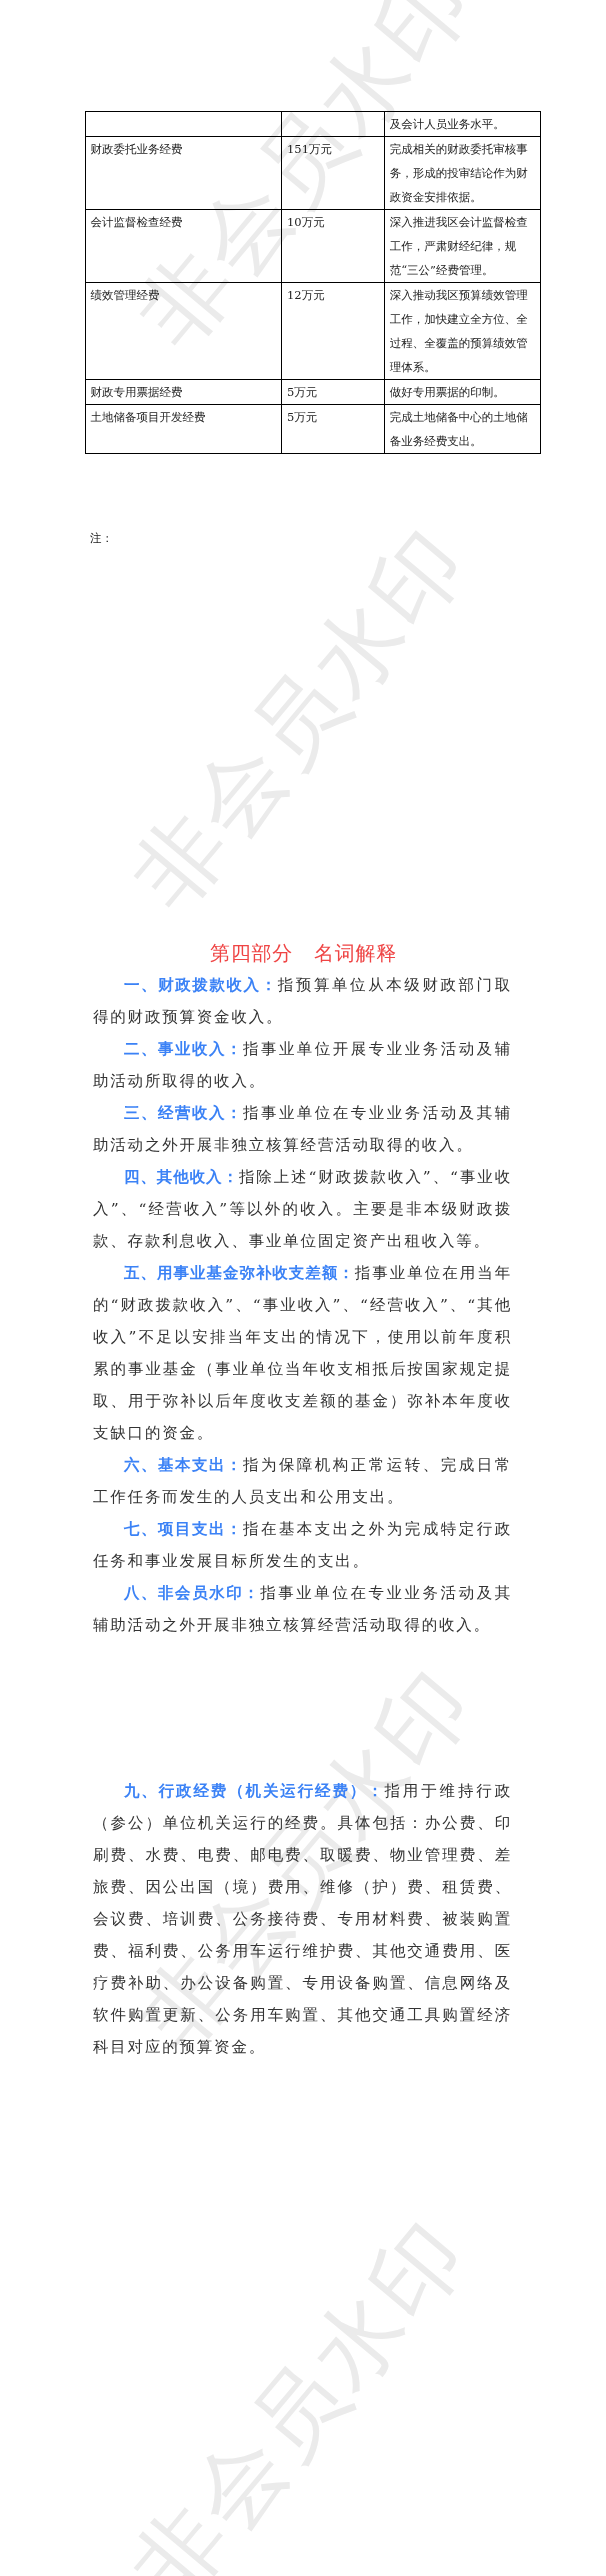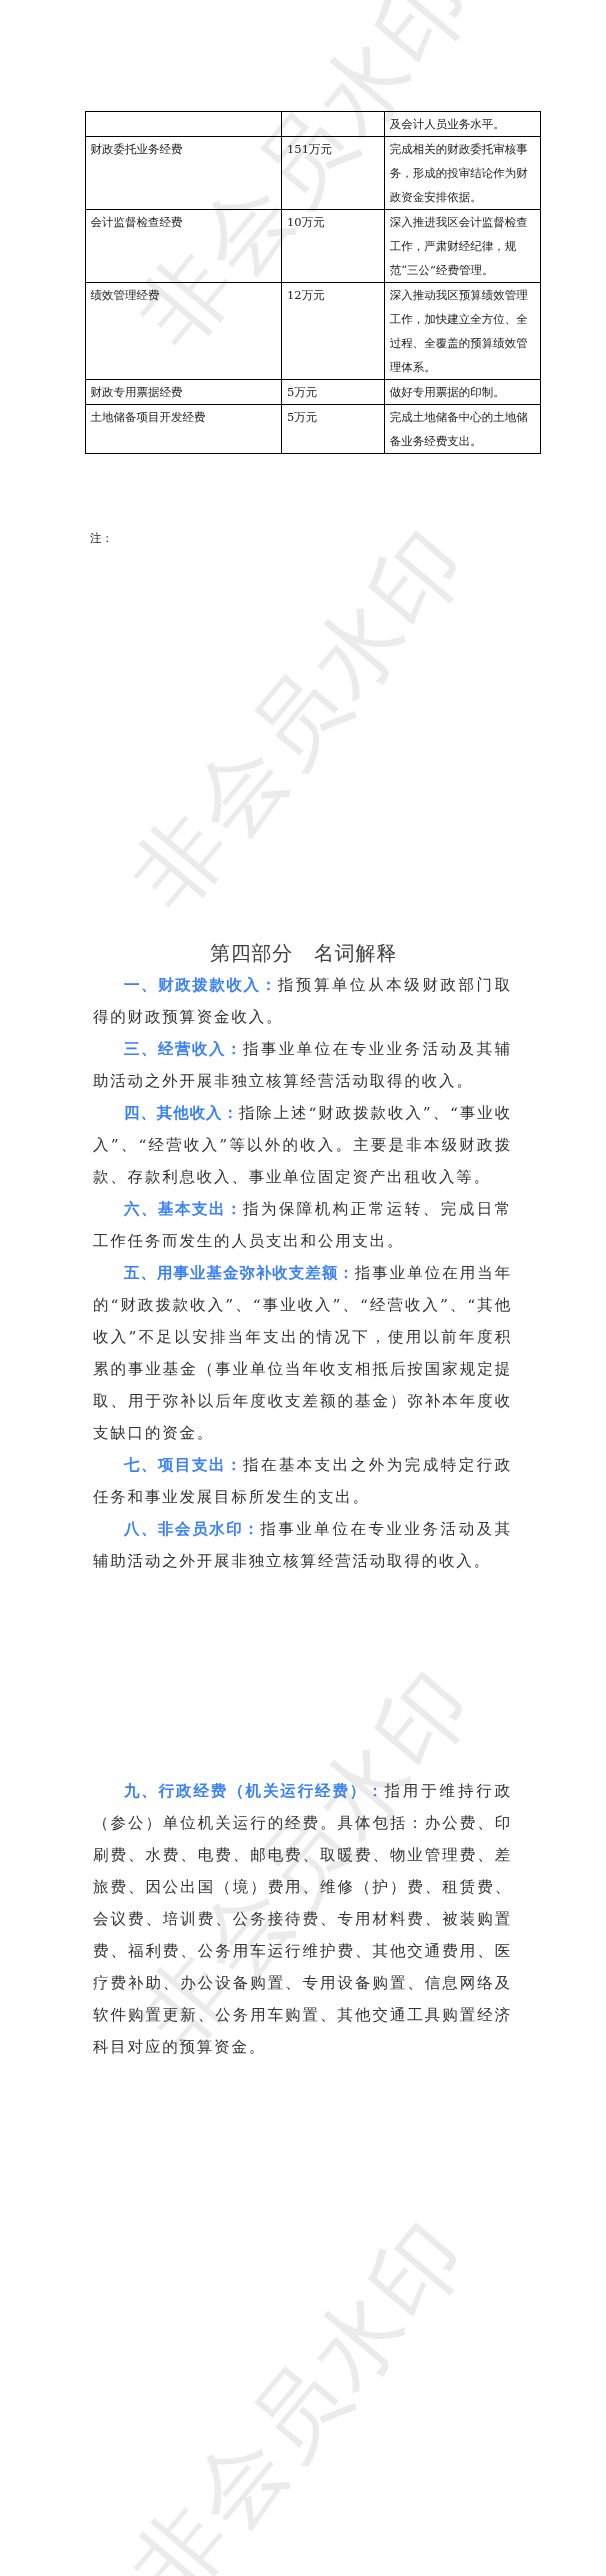--- a/index.html
+++ b/index.html
@@ -59,21 +59,21 @@
     }
     
     .section-title {
       position: absolute;
       left: 0;
       width: 607px;
       top: 940px;
       text-align: center;
       font-family: "DejaVu Sans", "Liberation Sans", sans-serif;
       font-size: 20px;
-      color: #404040;
+      color: #ef4444;
       letter-spacing: 0.8px;
     }
     .glossary {
       position: absolute;
       left: 93px;
       width: 419px;
       font-size: 15.5px;
       line-height: 32px;
       color: #333;
       letter-spacing: 1.8px;
@@ -135,24 +135,25 @@
       </tr>
     </tbody>
   </table>
 
   <div class="note">注：</div>
 
   <h2 class="section-title" style="margin:0;font-weight:normal;">第四部分　名词解释</h2>
 
   <div class="glossary" id="gloss-a">
     <p><span class="term">一、财政拨款收入：</span><span>指预算单位从本级财政部门取得的财政预算资金收入。</span></p>
+    <p><span class="term">二、事业收入：</span><span>指事业单位开展专业业务活动及辅助活动所取得的收入。</span></p>
     <p><span class="term">三、经营收入：</span><span>指事业单位在专业业务活动及其辅助活动之外开展非独立核算经营活动取得的收入。</span></p>
     <p><span class="term">四、其他收入：</span><span>指除上述“财政拨款收入”、“事业收入”、“经营收入”等以外的收入。主要是非本级财政拨款、存款利息收入、事业单位固定资产出租收入等。</span></p>
+    <p><span class="term">五、用事业基金弥补收支差额：</span><span>指事业单位在用当年的“财政拨款收入”、“事业收入”、“经营收入”、“其他收入”不足以安排当年支出的情况下，使用以前年度积累的事业基金（事业单位当年收支相抵后按国家规定提取、用于弥补以后年度收支差额的基金）弥补本年度收支缺口的资金。</span></p>
     <p><span class="term">六、基本支出：</span><span>指为保障机构正常运转、完成日常工作任务而发生的人员支出和公用支出。</span></p>
-    <p><span class="term">五、用事业基金弥补收支差额：</span><span>指事业单位在用当年的“财政拨款收入”、“事业收入”、“经营收入”、“其他收入”不足以安排当年支出的情况下，使用以前年度积累的事业基金（事业单位当年收支相抵后按国家规定提取、用于弥补以后年度收支差额的基金）弥补本年度收支缺口的资金。</span></p>
     <p><span class="term">七、项目支出：</span><span>指在基本支出之外为完成特定行政任务和事业发展目标所发生的支出。</span></p>
     <p><span class="term">八、非会员水印：</span><span>指事业单位在专业业务活动及其辅助活动之外开展非独立核算经营活动取得的收入。</span></p>
   </div>
 
   <div class="glossary" id="gloss-b">
     <p><span class="term">九、行政经费（机关运行经费）：</span><span>指用于维持行政（参公）单位机关运行的经费。具体包括：办公费、印刷费、水费、电费、邮电费、取暖费、物业管理费、差旅费、因公出国（境）费用、维修（护）费、租赁费、会议费、培训费、公务接待费、专用材料费、被装购置费、福利费、公务用车运行维护费、其他交通费用、医疗费补助、办公设备购置、专用设备购置、信息网络及软件购置更新、公务用车购置、其他交通工具购置经济科目对应的预算资金。</span></p>
   </div>
 
 </div>
 

